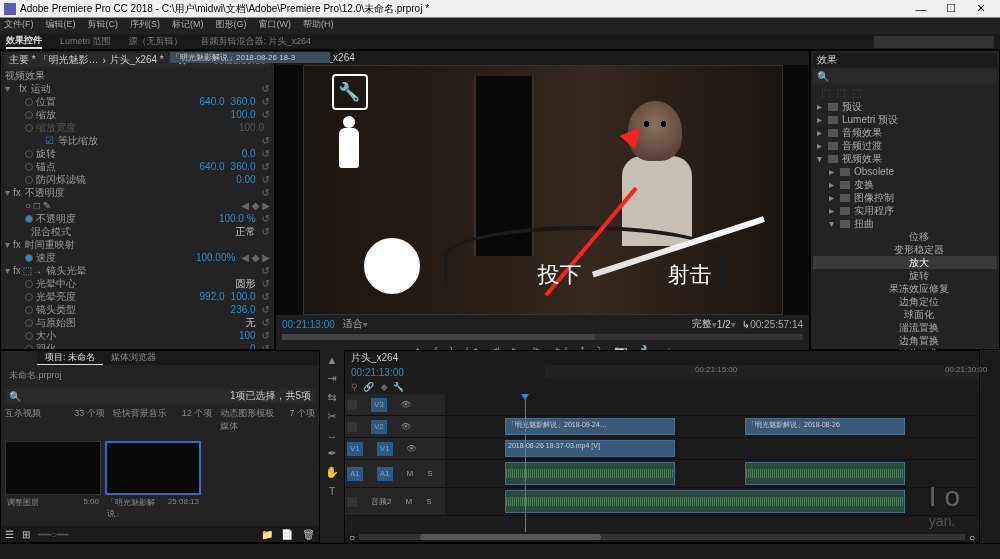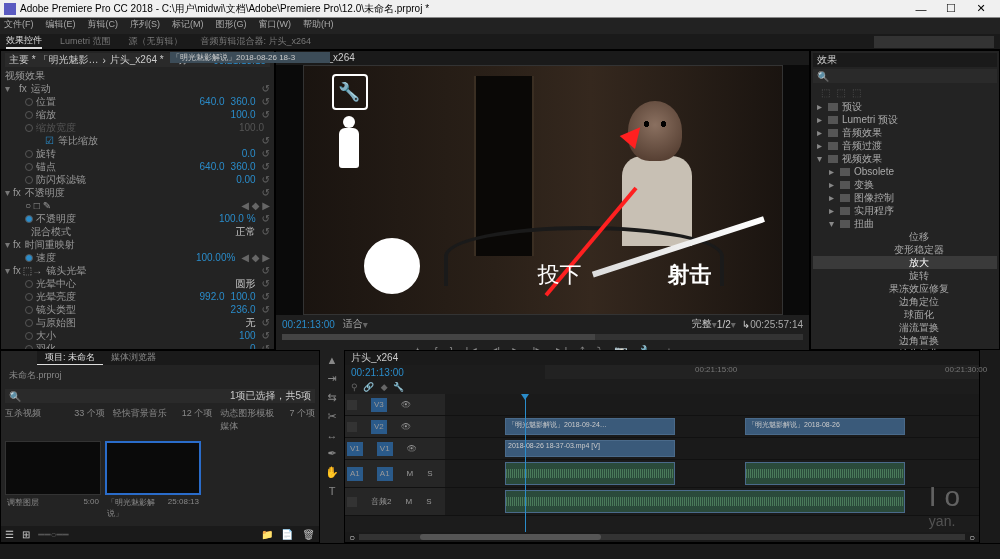--- a/index.html
+++ b/index.html
@@ -5,21 +5,21 @@
 * { margin:0; padding:0; box-sizing:border-box; font-family:"Microsoft YaHei",Arial,sans-serif; }
 body { width:1000px; height:559px; background:#1e1e1e; color:#ccc; font-size:10px; overflow:hidden; }
 .titlebar { height:18px; background:#f0f0f0; color:#000; display:flex; align-items:center; padding:0 4px; border-bottom:1px solid #888; }
 .titlebar .ico { width:12px; height:12px; background:#5a5ac0; margin-right:4px; }
 .titlebar .t { flex:1; font-size:10px; }
 .titlebar .wbtn { width:30px; text-align:center; font-size:11px; }
 .menubar { height:16px; background:#222; display:flex; padding:0 4px; }
 .menubar span { margin-right:12px; color:#aaa; font-size:9px; }
 .workspacebar { height:16px; background:#1a1a1a; display:flex; align-items:center; padding:0 6px; border-bottom:1px solid #000; }
 .workspacebar span { margin-right:18px; color:#777; font-size:9px; }
-.workspacebar .active { color:#ddd; border-bottom:2px solid #ddd; }
+.workspacebar .active { color:#ddd; border-bottom:2px solid #ddd;font-weight:bold; }
 .workspacebar .filler { flex:1; }
 .workspacebar .srch { width:120px; height:12px; background:#333; }
 .main { display:flex; height:300px; }
 .panel { background:#232323; border:1px solid #000; }
 .effect-controls { width:275px; padding:2px 4px; overflow:hidden; }
 .ec-row { display:flex; align-items:center; height:13px; color:#999; }
 .ec-row .ind { display:inline-block; }
 .ec-row .stop { width:8px; height:8px; border:1px solid #555; border-radius:50%; margin-right:3px; }
 .ec-row .arr { margin-right:3px; color:#777; }
 .ec-row .lbl { flex:1; }
@@ -41,21 +41,21 @@
 .arrow-shaft { position:absolute; top:30px; right:0; width:180px; height:6px; background:linear-gradient(90deg,#ddd,#fff); transform:rotate(-18deg); transform-origin:right; }
 .granny-head { position:absolute; top:35px; right:100px; width:54px; height:60px; background:radial-gradient(circle at 50% 40%,#8a7060,#4a3428); border-radius:50% 50% 40% 40%; }
 .granny-head::after { content:""; position:absolute; top:18px; left:10px; width:34px; height:10px; background:radial-gradient(circle at 25% 50%,#000 3px,transparent 3px),radial-gradient(circle at 75% 50%,#000 3px,transparent 3px); }
 .granny-body { position:absolute; top:90px; right:90px; width:70px; height:90px; background:#c8c0b4; border-radius:20px 20px 0 0; }
 .door { position:absolute; top:10px; left:170px; width:60px; height:180px; background:#0a0806; border-left:2px solid #3a2e22; border-right:2px solid #3a2e22; }
 .red-arrow { position:absolute; top:60px; right:150px; width:0; height:0; pointer-events:none; }
 .red-arrow::before { content:""; position:absolute; width:140px; height:4px; background:#ff2020; transform:rotate(-50deg); transform-origin:right; top:60px; right:-4px; }
 .red-arrow::after { content:""; position:absolute; top:-10px; right:-15px; border:10px solid transparent; border-bottom:20px solid #ff2020; transform:rotate(40deg); }
 .game-text { position:absolute; color:#fff; font-size:22px; font-family:"SimSun"; }
 .gt1 { bottom:24px; right:200px; }
-.gt2 { bottom:24px; right:70px;font-weight:bold; }
+.gt2 { bottom:24px; right:70px; }
 .prog-ctrl { height:44px; background:#1f1f1f; padding:2px 6px; }
 .tc-row { display:flex; align-items:center; height:14px; }
 .tc-row .tc { color:#2a8cca; font-size:10px; }
 .tc-row .fit { margin-left:8px; color:#aaa; }
 .tc-row .sp { flex:1; }
 .tc-row .tcR { color:#aaa; }
 .scrub { height:6px; background:#333; margin:3px 0; position:relative; }
 .scrub::after { content:""; position:absolute; left:0; width:60%; height:100%; background:#444; }
 .btns { display:flex; justify-content:center; gap:12px; align-items:center; height:16px; }
 .btns span { color:#888; font-size:11px; }

